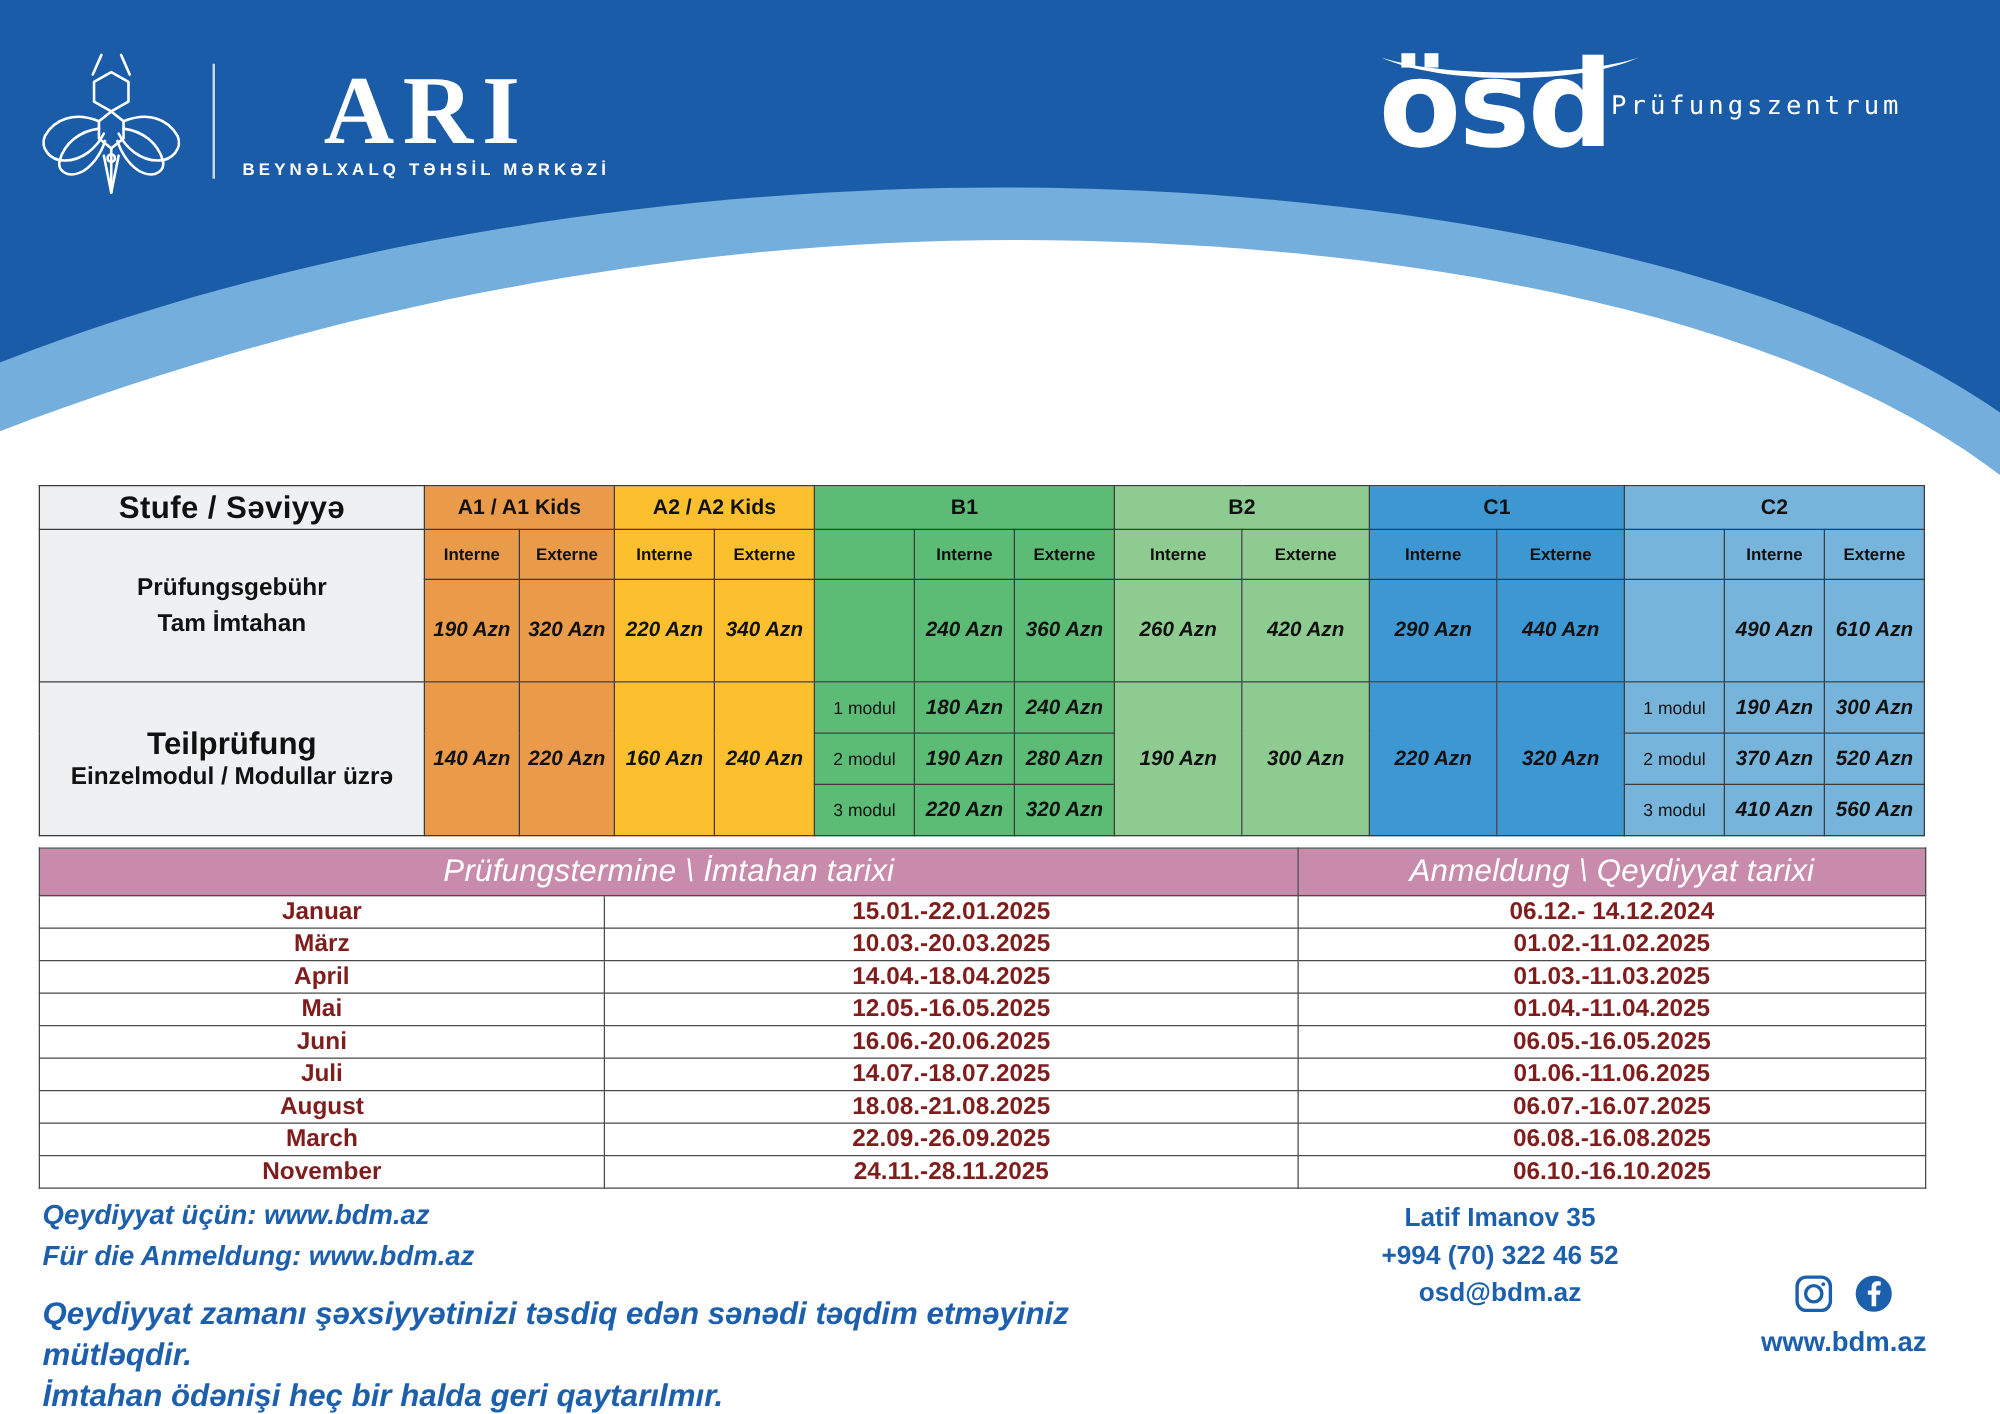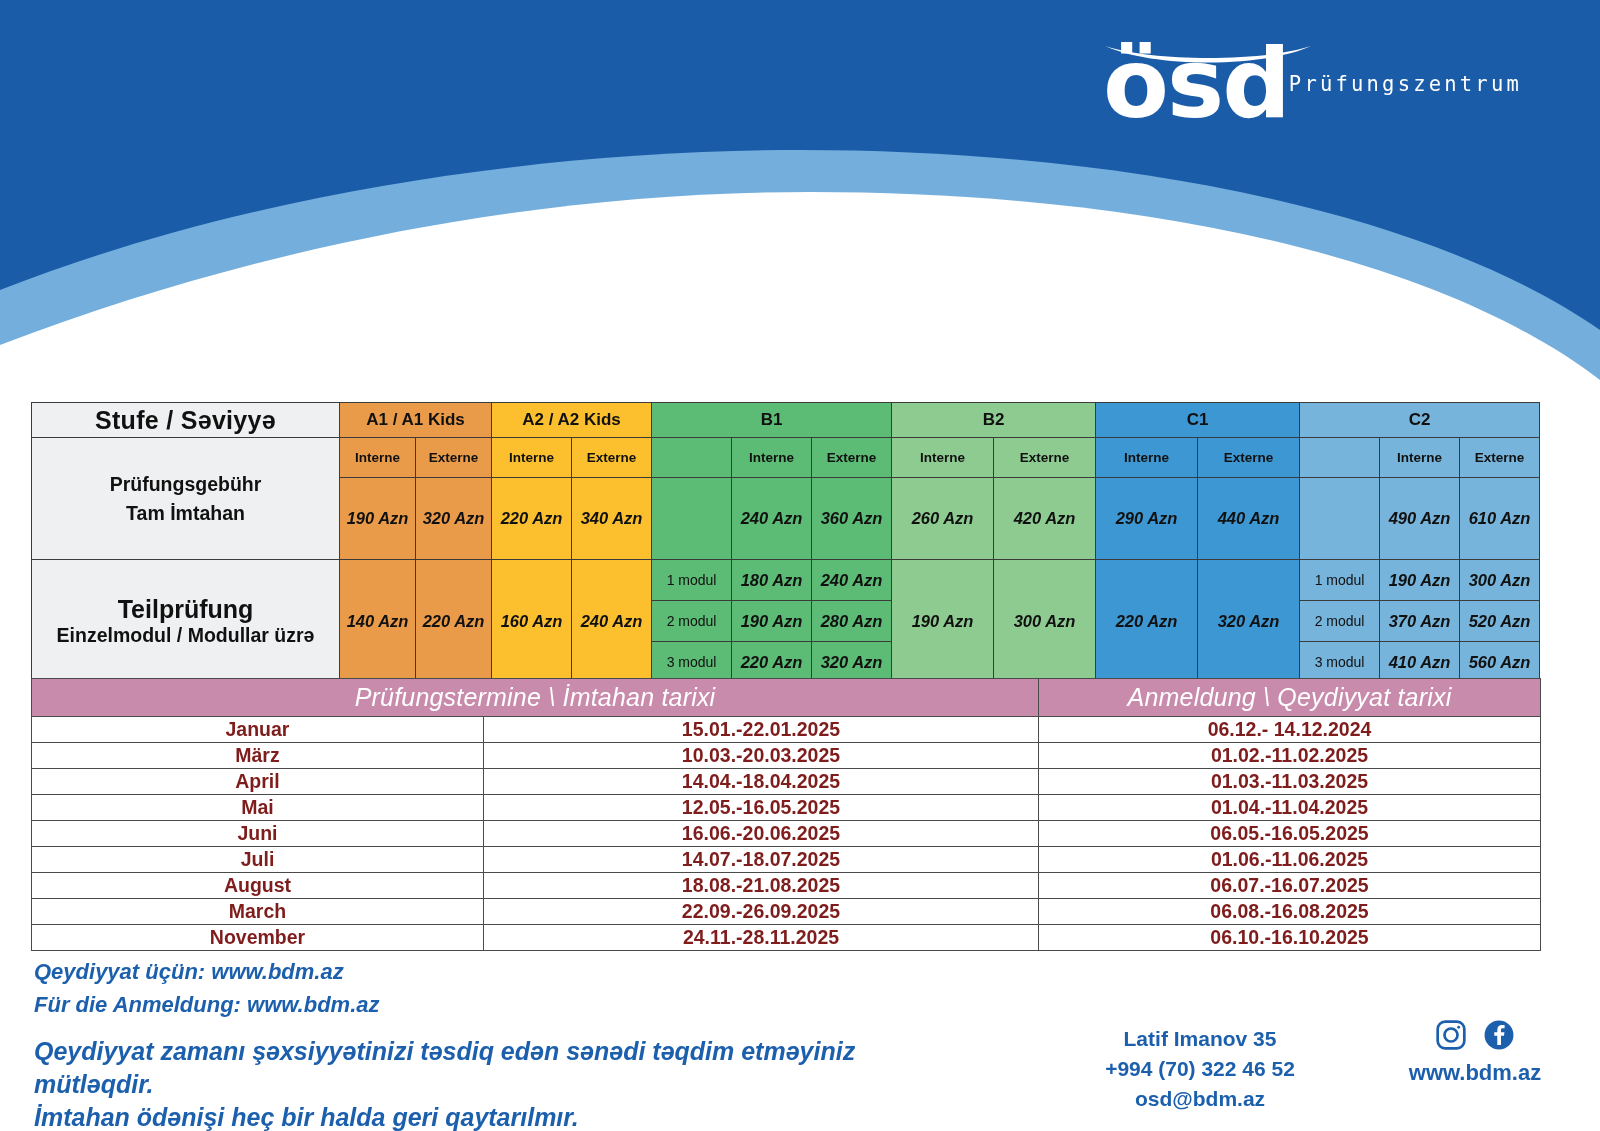--- a/index.html
+++ b/index.html
@@ -41,21 +41,21 @@
     position:absolute; right:78px; top:44px; z-index:5;
     display:flex; flex-direction:row; align-items:center;
   }
   .osd-word { color:#fff; font-size:96px; font-weight:700; line-height:.85;
               letter-spacing:-2px; font-family:"DejaVu Sans", sans-serif; }
   .osd-sub { color:#fff; font-size:20.5px; letter-spacing:3.2px;
              font-family:"DejaVu Sans Mono", monospace; margin-top:-2px; }
 
   
   #price-table {
-    position:absolute; left:31px; top:402px;
+    position:absolute; left:31px; top:388px;
     width:1509px; border-collapse:collapse;
     table-layout:fixed;
   }
   #price-table td {
     border:1.4px solid #3b3b3b;
     text-align:center; vertical-align:middle;
     padding:0; color:#111;
   }
   .lvl-head { font-size:17px; font-weight:700; height:35px; }
   .subhead  { font-size:13.5px; font-weight:700; height:40px; }
@@ -95,41 +95,62 @@
 
   
   #footer-left {
     position:absolute; left:34px; top:955px; width:920px;
     color:#1c5fad; font-style:italic; font-weight:700;
   }
   .fl1 { font-size:22px; line-height:33px; }
   .fl2 { font-size:25px; line-height:33px; margin-top:14px; }
 
   #footer-contact {
-    position:absolute; left:1040px; top:1024px; width:320px;
+    position:absolute; left:1040px; top:960px; width:320px;
     text-align:center; color:#1c5fad; font-weight:700;
     font-size:21px; line-height:30px;
   }
   #footer-social {
     position:absolute; left:1380px; top:1018px; width:190px;
     text-align:center; color:#1c5fad; font-weight:700;
   }
   .social-row { display:flex; justify-content:center; gap:14px; align-items:center; }
   .site-url { font-size:22px; margin-top:4px; }
 </style>
 </head>
 <body>
 
 <div id="banner">
   <svg width="1600" height="400" viewBox="0 0 1600 400">
     <rect x="0" y="0" width="1600" height="400" fill="#1a5ca8"></rect>
     <path d="M0 400 L0 290 C 260 188 560 150 800 150 C 1100 150 1420 205 1600 330 L1600 400 Z" fill="#74aedc"></path>
     <path d="M0 400 L0 345 C 280 238 560 192 810 192 C 1120 192 1430 250 1600 380 L1600 400 Z" fill="#ffffff"></path>
   </svg>
 
+  <div class="logo-left">
+    <div class="bee-wrap">
+      <svg viewBox="0 0 120 120" width="118" height="118" fill="none" stroke="#ffffff" stroke-width="2.1" stroke-linejoin="round" stroke-linecap="round">
+        <path d="M52 6 L45 22 M68 6 L75 22"></path>
+        <path d="M60 20 L46 28 L46 44 L60 52 L74 44 L74 28 Z"></path>
+        <path d="M60 52 L50 60 L50 74 L60 82 L70 74 L70 60 Z"></path>
+        <path d="M50 60 C 30 52 14 58 6 72 C 2 82 10 92 22 92 C 36 92 48 82 54 70"></path>
+        <path d="M70 60 C 90 52 106 58 114 72 C 118 82 110 92 98 92 C 84 92 72 82 66 70"></path>
+        <path d="M50 66 C 34 68 22 78 18 92 C 16 100 24 106 34 102 C 44 98 52 86 55 76"></path>
+        <path d="M70 66 C 86 68 98 78 102 92 C 104 100 96 106 86 102 C 76 98 68 86 65 76"></path>
+        <path d="M60 82 L60 118"></path>
+        <path d="M54 88 L60 118 L66 88"></path>
+        <circle cx="60" cy="90" r="3"></circle>
+      </svg>
+    </div>
+    <div class="logo-div"></div>
+    <div class="ari-text">
+      <div class="ari-title">ARI</div>
+      <div class="ari-sub">BEYNƏLXALQ TƏHSİL MƏRKƏZİ</div>
+    </div>
+  </div>
 
   <div class="logo-right">
     <div class="osd-word">ösd</div>
     <div class="osd-sub">Prüfungszentrum</div>
     <svg width="210" height="26" viewBox="0 0 210 26">
       <path d="M2 2 C 50 24 160 24 208 2 C 160 18 50 18 2 2 Z" fill="#ffffff"></path>
     </svg>
   </div>
 </div>
 

